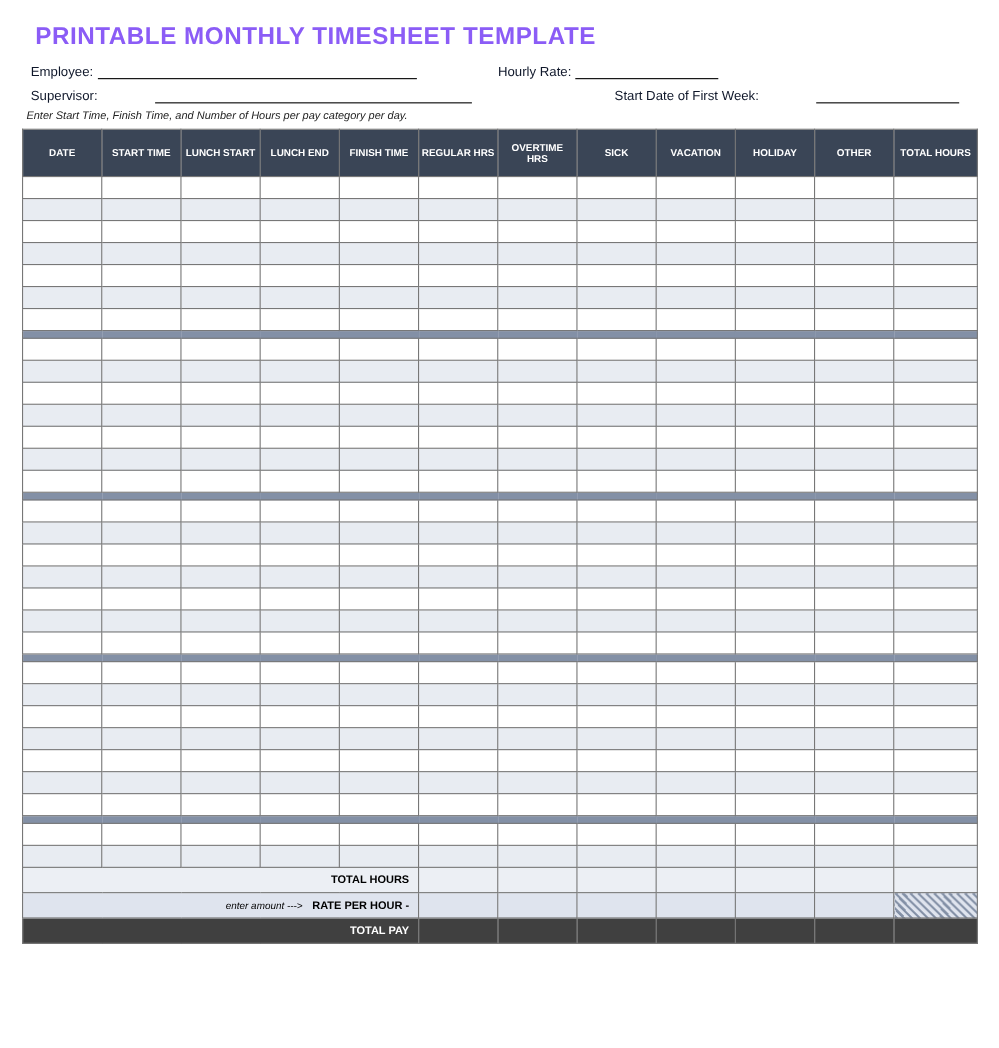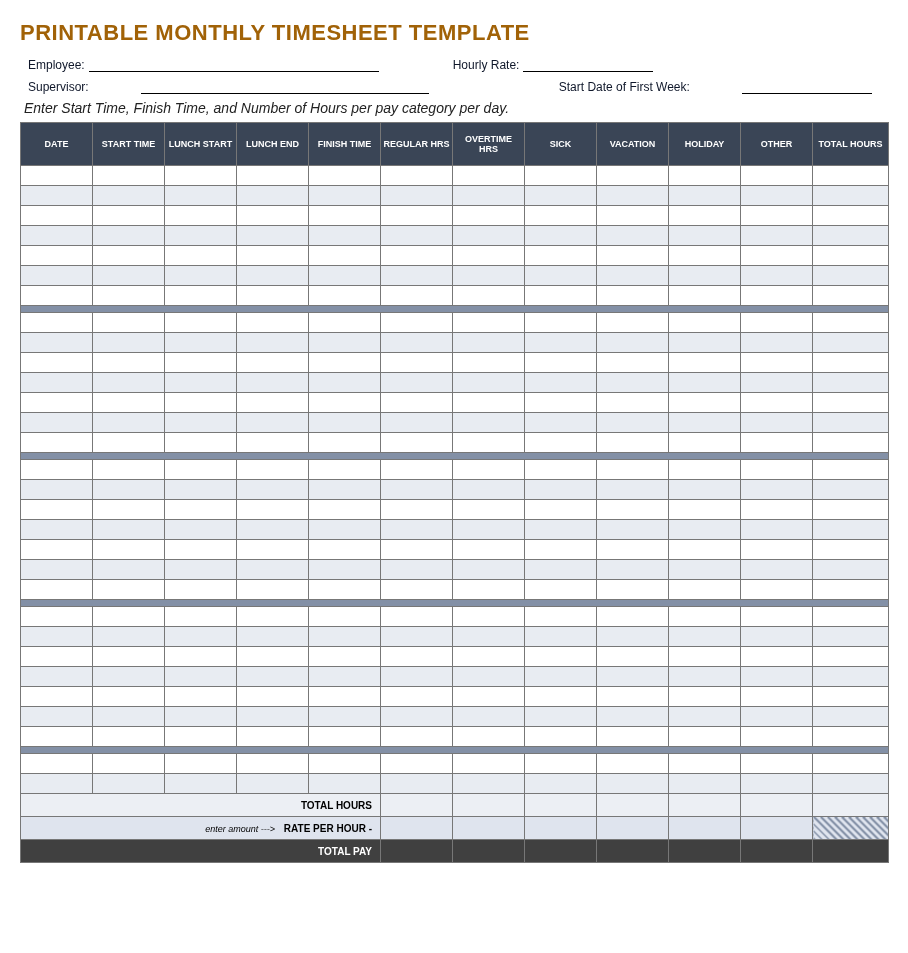--- a/index.html
+++ b/index.html
@@ -6,37 +6,38 @@
     font-family: Arial, Helvetica, sans-serif;
     margin: 0;
     padding: 20px;
     background: #fff;
     width: 908px;
     box-sizing: border-box;
   }
   .title {
     font-size: 22px;
     font-weight: bold;
-    color: #a16207;
+    color: #8b5cf6;
     letter-spacing: 0.5px;
     margin-bottom: 12px;
+    margin-left: 12px;
   }
   .meta-line {
     display: flex;
     font-size: 12px;
     color: #0f172a;
     margin: 4px 0 2px 8px;
   }
   .meta-line .field-label { white-space: nowrap; }
   .meta-line .underline {
     border-bottom: 1px solid #000;
     display: inline-block;
   }
   .instr {
-    font-size: 14px;
+    font-size: 10px;
     font-style: italic;
     color: #222;
     margin: 6px 0 6px 4px;
   }
   table {
     border-collapse: collapse;
     width: 868px;
     table-layout: fixed;
   }
   th, td {

